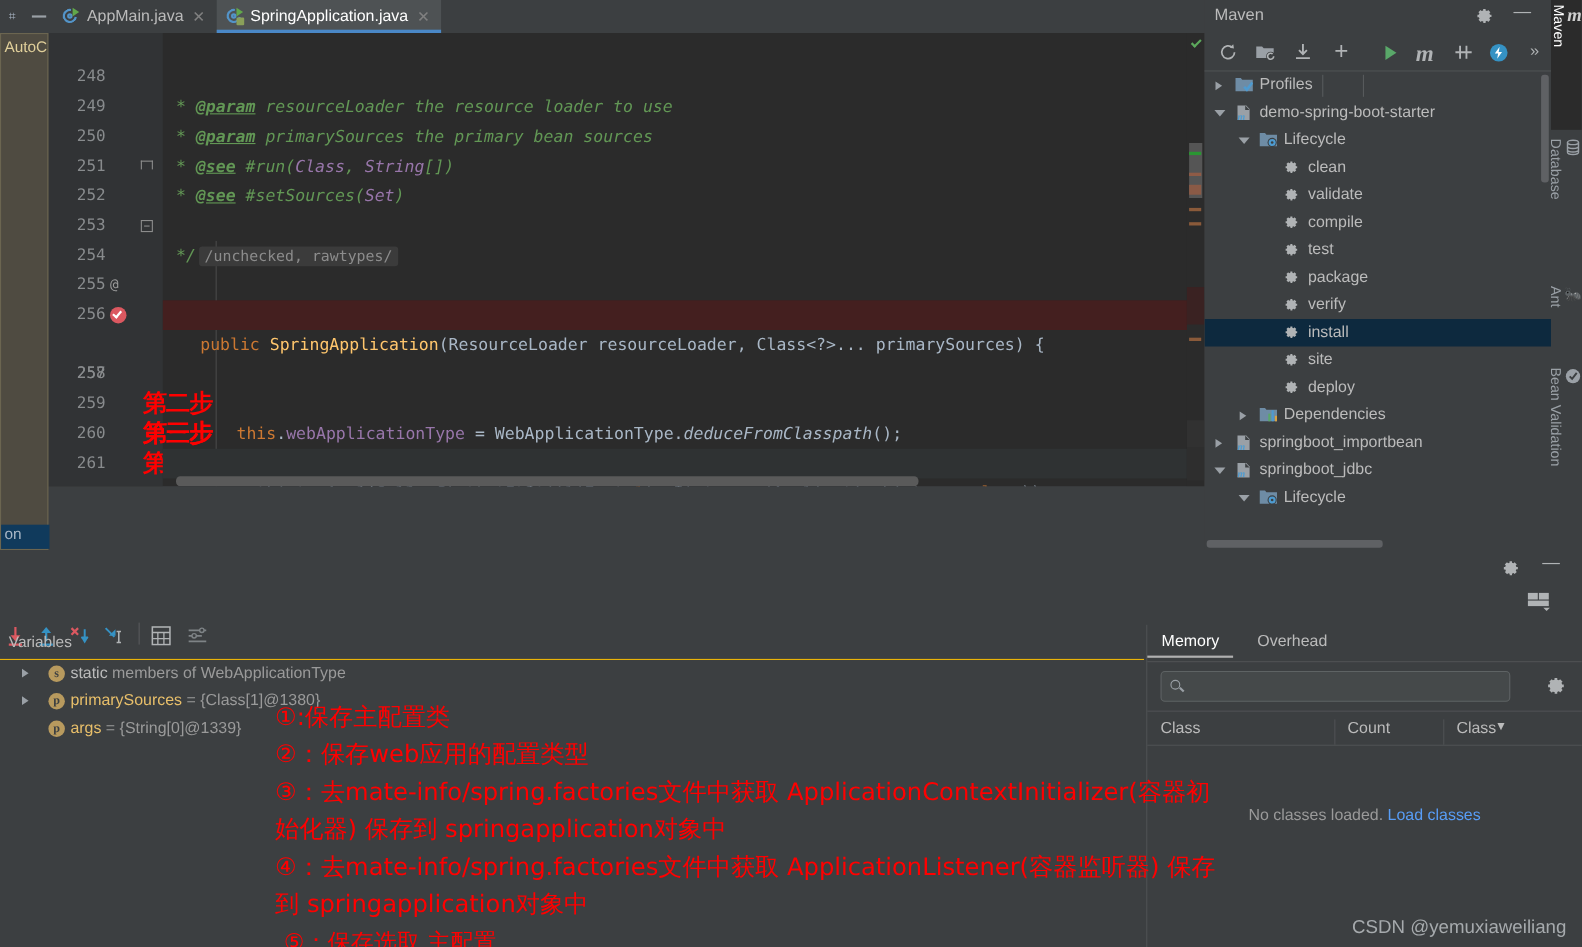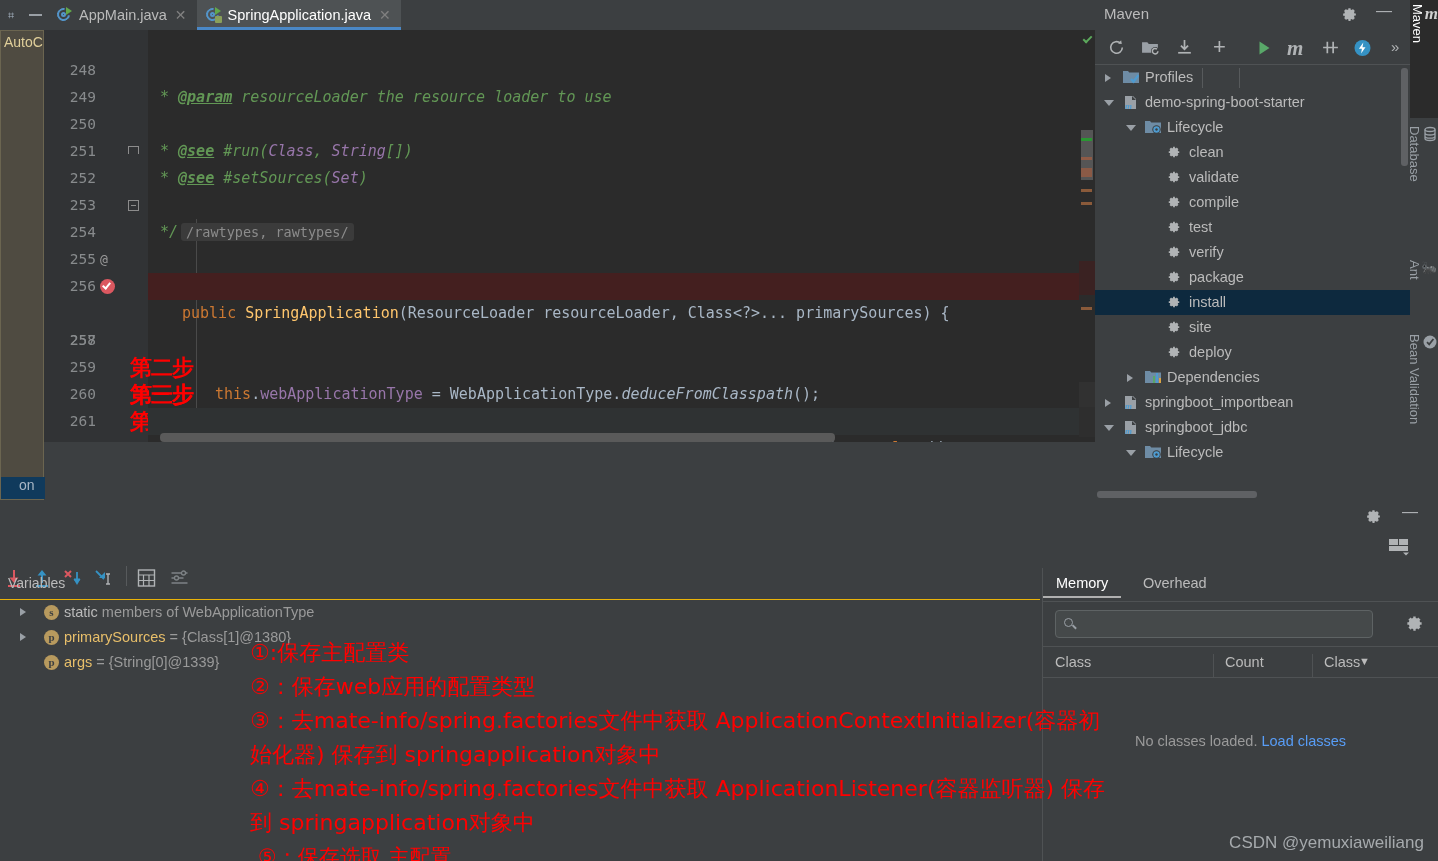--- a/index.html
+++ b/index.html
@@ -73,21 +73,21 @@
   .hscroll { position:absolute; left:160px; bottom:0; width:675px; height:9px;
      background:#5a5a5a; border-radius:4px; }
   .vscroll-ed { position:absolute; left:32px; top:330px; width:7px; height:60px;
      background:#5f6164; border-radius:3px; }
 
   
   .acpop { position:absolute; left:0; top:30px; width:44px; height:470px;
      background:#4f4b41; border:1px solid #6b6550; }
   .acrow { color:#e0cf9a; font-size:14px; padding:3px 3px; white-space:nowrap; overflow:hidden;}
   .acsel { position:absolute; left:0; bottom:0; width:44px; height:22px; background:#103a5c;
-     color:#a9b7c6; font-size:14px; padding-left:18px; }
+     color:#a9b7c6; font-size:14px; padding-left:3px; }
 
   
   .bottom { position:absolute; left:0; top:500px; width:1438px; height:361px; background:#3c3f41; }
   .dbgtop { position:absolute; left:0; top:0; width:1438px; height:28px; }
   .dbgtoolbar { position:absolute; left:0; top:28px; width:1438px; height:40px; }
   .sep { position:absolute; top:38px; width:1px; height:20px; background:#575a5c; }
 
   .varhdr { position:absolute; left:0; top:68px; width:1040px; height:32px;
      border-bottom:1px solid #eab308; }
   .varhdr span{ position:absolute; left:8px; top:7px; color:#bbbbbb; font-size:14px; }
@@ -191,41 +191,42 @@
 
     <div class="lines">
 
       <div class="row" style="top:0px;position:absolute;width:100%">
         <span class="ln">248</span>
         <span class="code"><span class="cmt">*&nbsp;</span><span class="tagdoc">@param</span><span class="cmt"> resourceLoader the resource loader to use</span></span>
       </div>
 
       <div class="row" style="top:27px;position:absolute;width:100%">
         <span class="ln">249</span>
+        <span class="code"><span class="cmt">*&nbsp;</span><span class="tagdoc">@param</span><span class="cmt"> primarySources the primary bean sources</span></span>
       </div>
 
       <div class="row" style="top:54px;position:absolute;width:100%">
         <span class="ln">250</span>
         <span class="code"><span class="cmt">*&nbsp;</span><span class="tagdoc">@see</span><span class="cmt"> #run(</span><span class="stat" style="color:#9876aa;font-style:italic">Class</span><span class="cmt">, </span><span class="stat" style="color:#9876aa;font-style:italic">String</span><span class="cmt">[])</span></span>
       </div>
 
       <div class="row" style="top:81px;position:absolute;width:100%">
         <span class="ln">251</span>
         <span class="code"><span class="cmt">*&nbsp;</span><span class="tagdoc">@see</span><span class="cmt"> #setSources(</span><span class="stat" style="color:#9876aa;font-style:italic">Set</span><span class="cmt">)</span></span>
       </div>
 
       <div class="row" style="top:108px;position:absolute;width:100%">
         <span class="ln">252</span>
         <span class="fold half"></span>
         <span class="code"><span class="cmt">*/</span></span>
       </div>
 
       <div class="row" style="top:135px;position:absolute;width:100%">
         <span class="ln">253</span>
-        <span class="code" style="left:181px;"><span class="hintchip">/rawtypes, rawtypes/</span></span>
+        <span class="code" style="left:181px;"><span class="hintchip">/unchecked, rawtypes/</span></span>
       </div>
 
       <div class="row" style="top:162px;position:absolute;width:100%">
         <span class="ln">254</span>
         <span class="atmark">@</span>
         <span class="fold open"></span>
         <span class="code" style="left:182px;"><span class="kw">public</span><span class="txt"> </span><span class="mth">SpringApplication</span><span class="txt">(ResourceLoader resourceLoader, Class&lt;?&gt;... primarySources) {</span></span>
       </div>
 
       <div class="row" style="top:189px;position:absolute;width:100%">
@@ -439,30 +440,30 @@
           </span>
           <span style="position:absolute;left:94px;">test</span>
         </div>
         <div class="trow">
           <span style="position:absolute;left:72px;top:5px;">
             <svg width="14" height="14" viewBox="0 0 16 16">
               <path fill="#b0b3b5" d="M8 5.4A2.6 2.6 0 1 0 8 10.6 2.6 2.6 0 0 0 8 5.4zm0 4a1.4 1.4 0 1 1 0-2.8 1.4 1.4 0 0 1 0 2.8z"></path>
               <path fill="#b0b3b5" d="M14 7h-1.3a4.8 4.8 0 0 0-.5-1.3l.9-.9-1.9-1.9-.9.9A4.8 4.8 0 0 0 9 3.3V2H6.9v1.3a4.8 4.8 0 0 0-1.3.5l-.9-.9-1.9 1.9.9.9a4.8 4.8 0 0 0-.5 1.3H2v2.1h1.3c.1.5.3.9.5 1.3l-.9.9 1.9 1.9.9-.9c.4.2.8.4 1.3.5V14H9v-1.3c.5-.1.9-.3 1.3-.5l.9.9 1.9-1.9-.9-.9c.2-.4.4-.8.5-1.3H14V7z"></path>
             </svg>
           </span>
+          <span style="position:absolute;left:94px;">package</span>
+        </div>
+        <div class="trow">
+          <span style="position:absolute;left:72px;top:5px;">
+            <svg width="14" height="14" viewBox="0 0 16 16">
+              <path fill="#b0b3b5" d="M8 5.4A2.6 2.6 0 1 0 8 10.6 2.6 2.6 0 0 0 8 5.4zm0 4a1.4 1.4 0 1 1 0-2.8 1.4 1.4 0 0 1 0 2.8z"></path>
+              <path fill="#b0b3b5" d="M14 7h-1.3a4.8 4.8 0 0 0-.5-1.3l.9-.9-1.9-1.9-.9.9A4.8 4.8 0 0 0 9 3.3V2H6.9v1.3a4.8 4.8 0 0 0-1.3.5l-.9-.9-1.9 1.9.9.9a4.8 4.8 0 0 0-.5 1.3H2v2.1h1.3c.1.5.3.9.5 1.3l-.9.9 1.9 1.9.9-.9c.4.2.8.4 1.3.5V14H9v-1.3c.5-.1.9-.3 1.3-.5l.9.9 1.9-1.9-.9-.9c.2-.4.4-.8.5-1.3H14V7z"></path>
+            </svg>
+          </span>
           <span style="position:absolute;left:94px;">verify</span>
-        </div>
-        <div class="trow">
-          <span style="position:absolute;left:72px;top:5px;">
-            <svg width="14" height="14" viewBox="0 0 16 16">
-              <path fill="#b0b3b5" d="M8 5.4A2.6 2.6 0 1 0 8 10.6 2.6 2.6 0 0 0 8 5.4zm0 4a1.4 1.4 0 1 1 0-2.8 1.4 1.4 0 0 1 0 2.8z"></path>
-              <path fill="#b0b3b5" d="M14 7h-1.3a4.8 4.8 0 0 0-.5-1.3l.9-.9-1.9-1.9-.9.9A4.8 4.8 0 0 0 9 3.3V2H6.9v1.3a4.8 4.8 0 0 0-1.3.5l-.9-.9-1.9 1.9.9.9a4.8 4.8 0 0 0-.5 1.3H2v2.1h1.3c.1.5.3.9.5 1.3l-.9.9 1.9 1.9.9-.9c.4.2.8.4 1.3.5V14H9v-1.3c.5-.1.9-.3 1.3-.5l.9.9 1.9-1.9-.9-.9c.2-.4.4-.8.5-1.3H14V7z"></path>
-            </svg>
-          </span>
-          <span style="position:absolute;left:94px;">package</span>
         </div>
         <div class="trow sel">
           <span style="position:absolute;left:72px;top:5px;">
             <svg width="14" height="14" viewBox="0 0 16 16">
               <path fill="#b0b3b5" d="M8 5.4A2.6 2.6 0 1 0 8 10.6 2.6 2.6 0 0 0 8 5.4zm0 4a1.4 1.4 0 1 1 0-2.8 1.4 1.4 0 0 1 0 2.8z"></path>
               <path fill="#b0b3b5" d="M14 7h-1.3a4.8 4.8 0 0 0-.5-1.3l.9-.9-1.9-1.9-.9.9A4.8 4.8 0 0 0 9 3.3V2H6.9v1.3a4.8 4.8 0 0 0-1.3.5l-.9-.9-1.9 1.9.9.9a4.8 4.8 0 0 0-.5 1.3H2v2.1h1.3c.1.5.3.9.5 1.3l-.9.9 1.9 1.9.9-.9c.4.2.8.4 1.3.5V14H9v-1.3c.5-.1.9-.3 1.3-.5l.9.9 1.9-1.9-.9-.9c.2-.4.4-.8.5-1.3H14V7z"></path>
             </svg>
           </span>
           <span style="position:absolute;left:94px;">install</span>
         </div>

